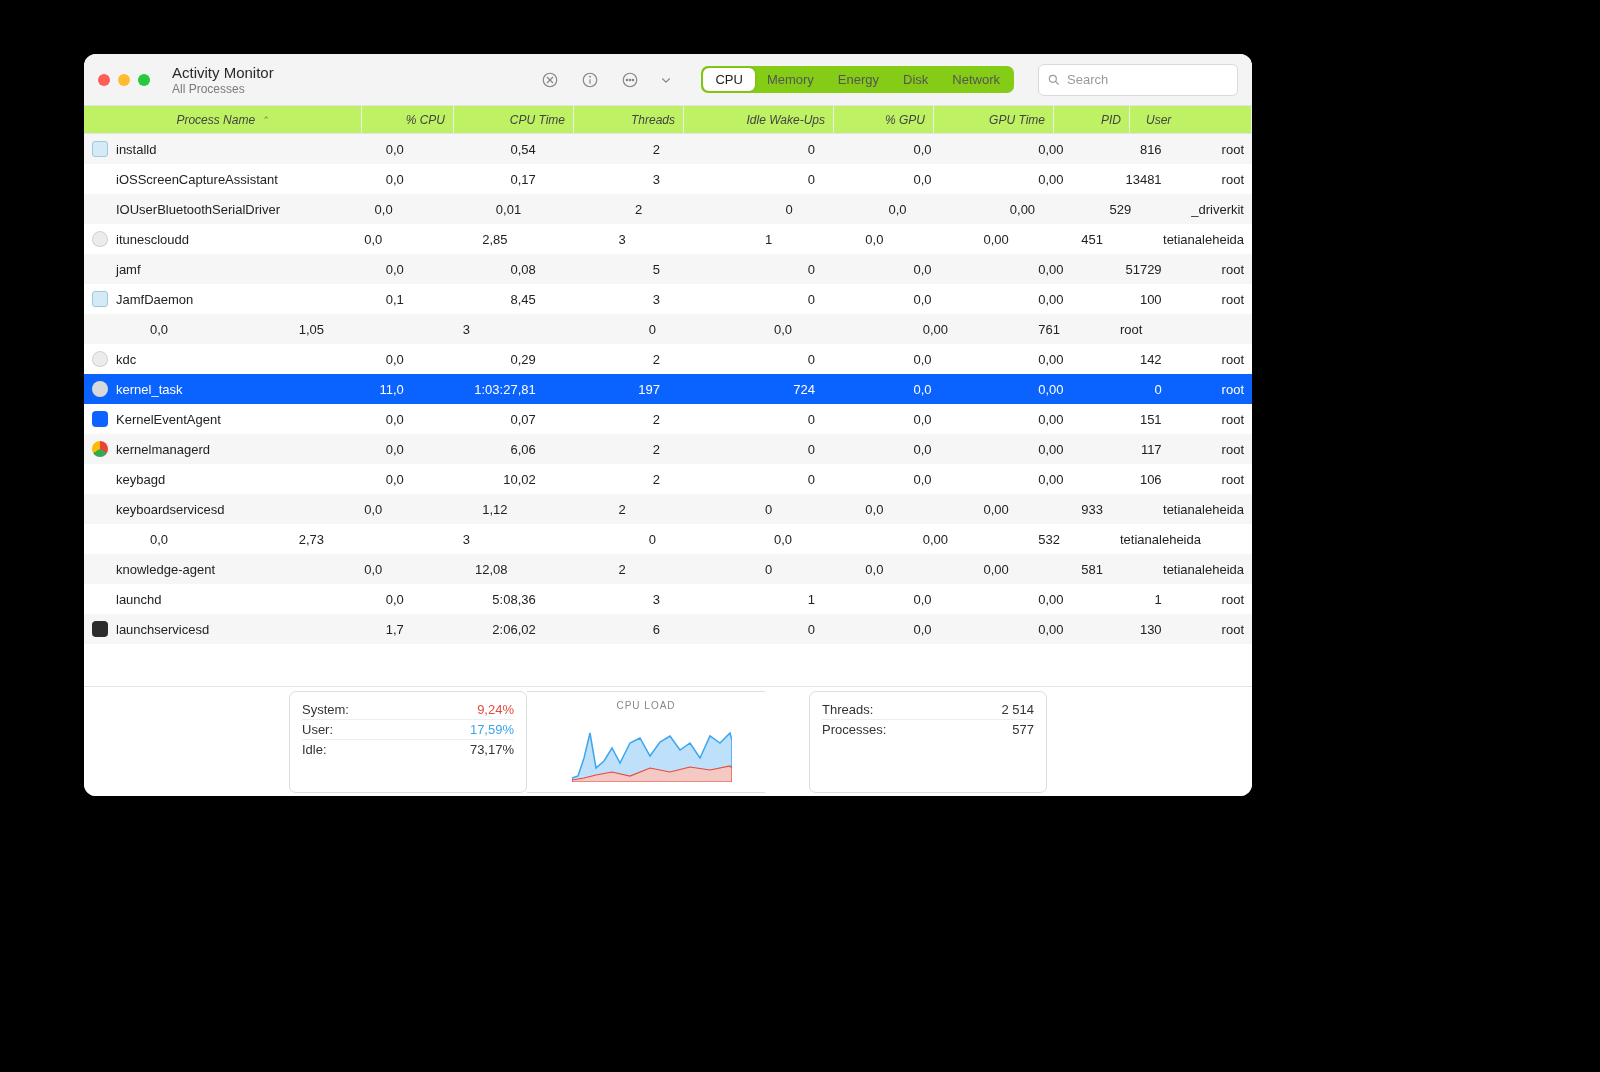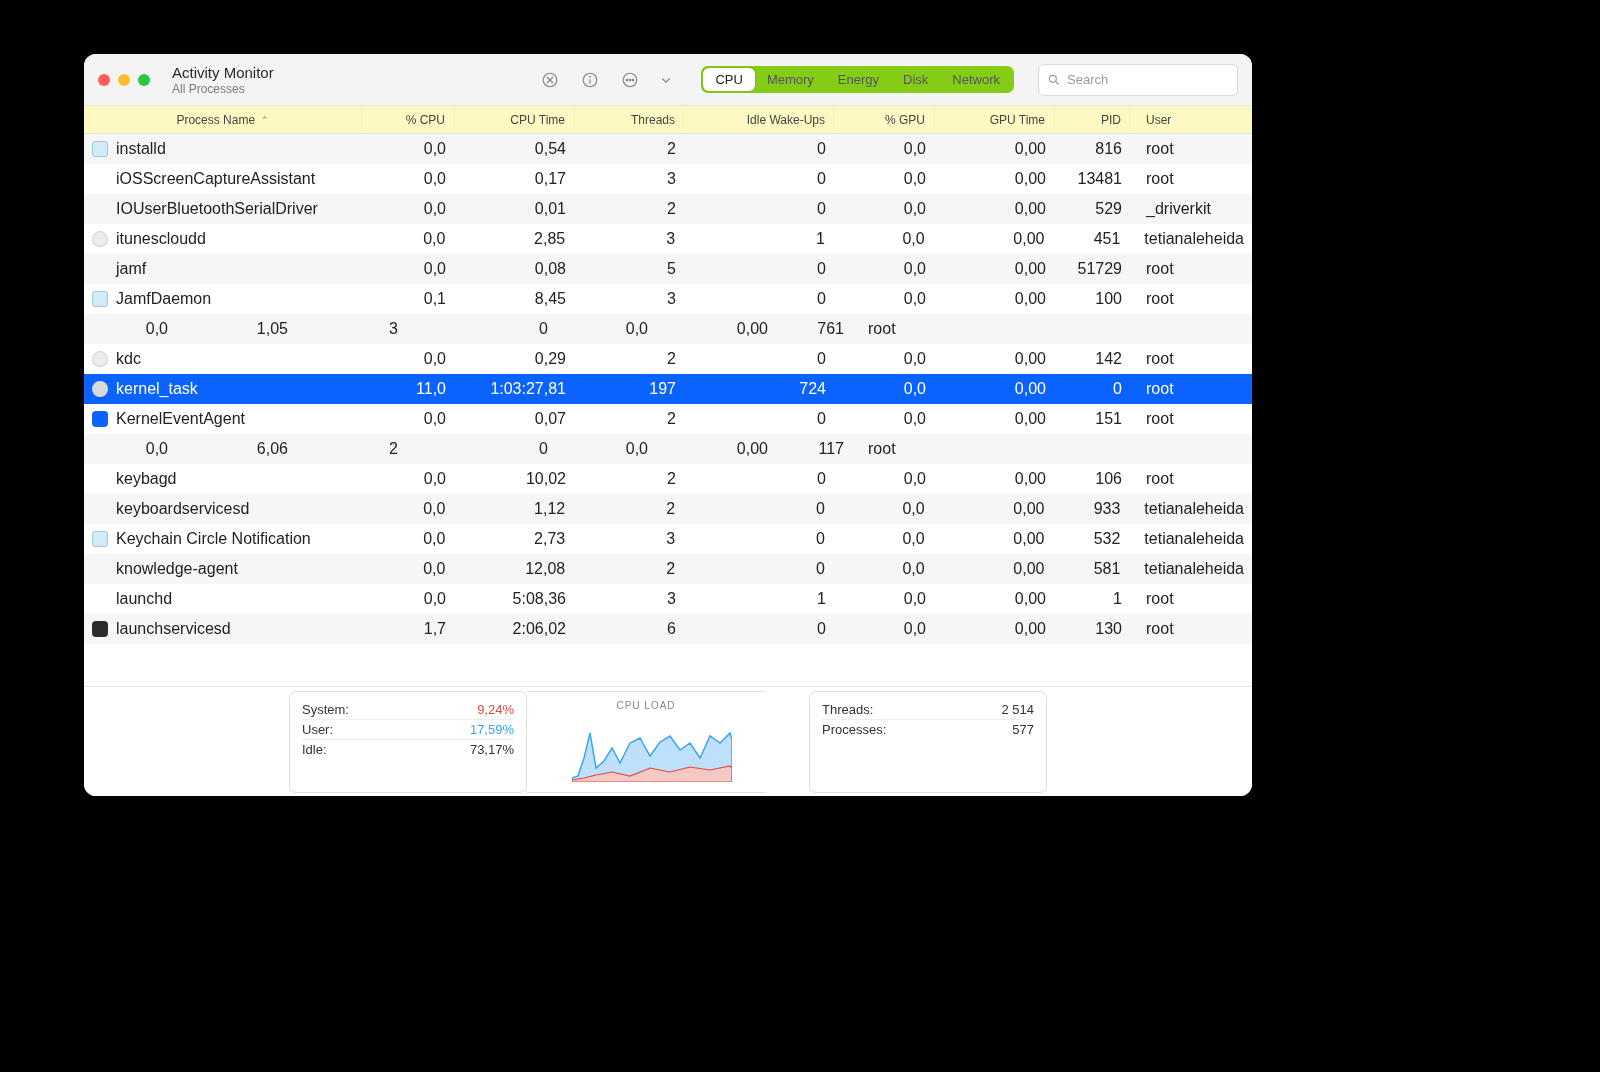--- a/index.html
+++ b/index.html
@@ -55,38 +55,38 @@
   }
   .seg-item.active { background:#fff; box-shadow: 0 0 3px rgba(0,0,0,.15); color:#222; }
   .search {
     margin-left:10px; width:200px; height:32px; background:#fff;
     border:1px solid #d9d9d9; border-radius:6px; display:flex; align-items:center;
     padding:0 8px; gap:6px; color:#9a9a9a; font-size:13px;
   }
   .search svg{width:14px;height:14px;stroke:#9a9a9a;fill:none;stroke-width:2;}
   
   .thead {
-    display:flex; height:28px; background:#fef9c3; border-bottom:1px solid #e3e3e3;
-    font-size:12px; color:#444; align-items:center;
+    display:flex; height:28px; background:#bef264; border-bottom:1px solid #e3e3e3;
+    font-size:12px; color:#444; align-items:center;font-style:italic;
   }
   .th, .td { padding:0 8px; display:flex; align-items:center; }
   .th { font-weight:500; border-right:1px solid #eee; height:100%; position:relative;}
   .c-name { width: 278px; justify-content:center; }
   .c-cpu  { width: 92px;  justify-content:flex-end;}
   .c-time { width: 120px; justify-content:flex-end;}
   .c-thr  { width: 110px; justify-content:flex-end;}
   .c-idle { width: 150px; justify-content:flex-end;}
   .c-gpu  { width: 100px; justify-content:flex-end;}
   .c-gput { width: 120px; justify-content:flex-end;}
   .c-pid  { width: 76px;  justify-content:flex-end;}
   .c-user { flex:1;       justify-content:flex-start; padding-left:16px;}
   .sort { margin-left:6px; font-size:9px; color:#777;}
   
   .tbody { flex:1; overflow:hidden; }
-  .row { display:flex; height:30px; font-size:16px; color:#222; background:#fff;}
+  .row { display:flex; height:30px; font-size:13px; color:#222; background:#fff;gap:36px;}
   .row:nth-child(odd){ background:#f6f6f6; }
   .row.sel { background:#0a63ff; color:#fff; }
   .row.sel .td { color:#fff; }
   .td.c-name { justify-content:flex-start; padding-left:8px; gap:8px;}
   .pic { width:16px; height:16px; border-radius:3px; background:transparent; display:inline-block;}
   .pic.box  { background:#d4ebf7; border:1px solid #9fc8dd;}
   .pic.shield { background:#ececec; border-radius:50% 50% 50% 50% / 55% 55% 45% 45%; border:1px solid #d0d0d0;}
   .pic.gear { background:#d8d9da; border-radius:50%;}
   .pic.blue { background:#0c63ff; border-radius:4px;}
   .pic.chrome { background: conic-gradient(#ea4335 0 120deg,#34a853 120deg 240deg,#fbbc05 240deg 360deg); border-radius:50%;}
@@ -314,20 +314,24 @@
         <div class="td c-cpu">0,0</div>
         <div class="td c-time">0,07</div>
         <div class="td c-thr">2</div>
         <div class="td c-idle">0</div>
         <div class="td c-gpu">0,0</div>
         <div class="td c-gput">0,00</div>
         <div class="td c-pid">151</div>
         <div class="td c-user">root</div>
       </div>
       <div class="row">
+        <div class="td c-name">
+          <span class="pic chrome"></span>
+          <span>kernelmanagerd</span>
+        </div>
         <div class="td c-cpu">0,0</div>
         <div class="td c-time">6,06</div>
         <div class="td c-thr">2</div>
         <div class="td c-idle">0</div>
         <div class="td c-gpu">0,0</div>
         <div class="td c-gput">0,00</div>
         <div class="td c-pid">117</div>
         <div class="td c-user">root</div>
       </div>
       <div class="row">
@@ -352,24 +356,20 @@
         <div class="td c-cpu">0,0</div>
         <div class="td c-time">1,12</div>
         <div class="td c-thr">2</div>
         <div class="td c-idle">0</div>
         <div class="td c-gpu">0,0</div>
         <div class="td c-gput">0,00</div>
         <div class="td c-pid">933</div>
         <div class="td c-user">tetianaleheida</div>
       </div>
       <div class="row">
-        <div class="td c-name">
-          <span class="pic box"></span>
-          <span>Keychain Circle Notification</span>
-        </div>
         <div class="td c-cpu">0,0</div>
         <div class="td c-time">2,73</div>
         <div class="td c-thr">3</div>
         <div class="td c-idle">0</div>
         <div class="td c-gpu">0,0</div>
         <div class="td c-gput">0,00</div>
         <div class="td c-pid">532</div>
         <div class="td c-user">tetianaleheida</div>
       </div>
       <div class="row">

